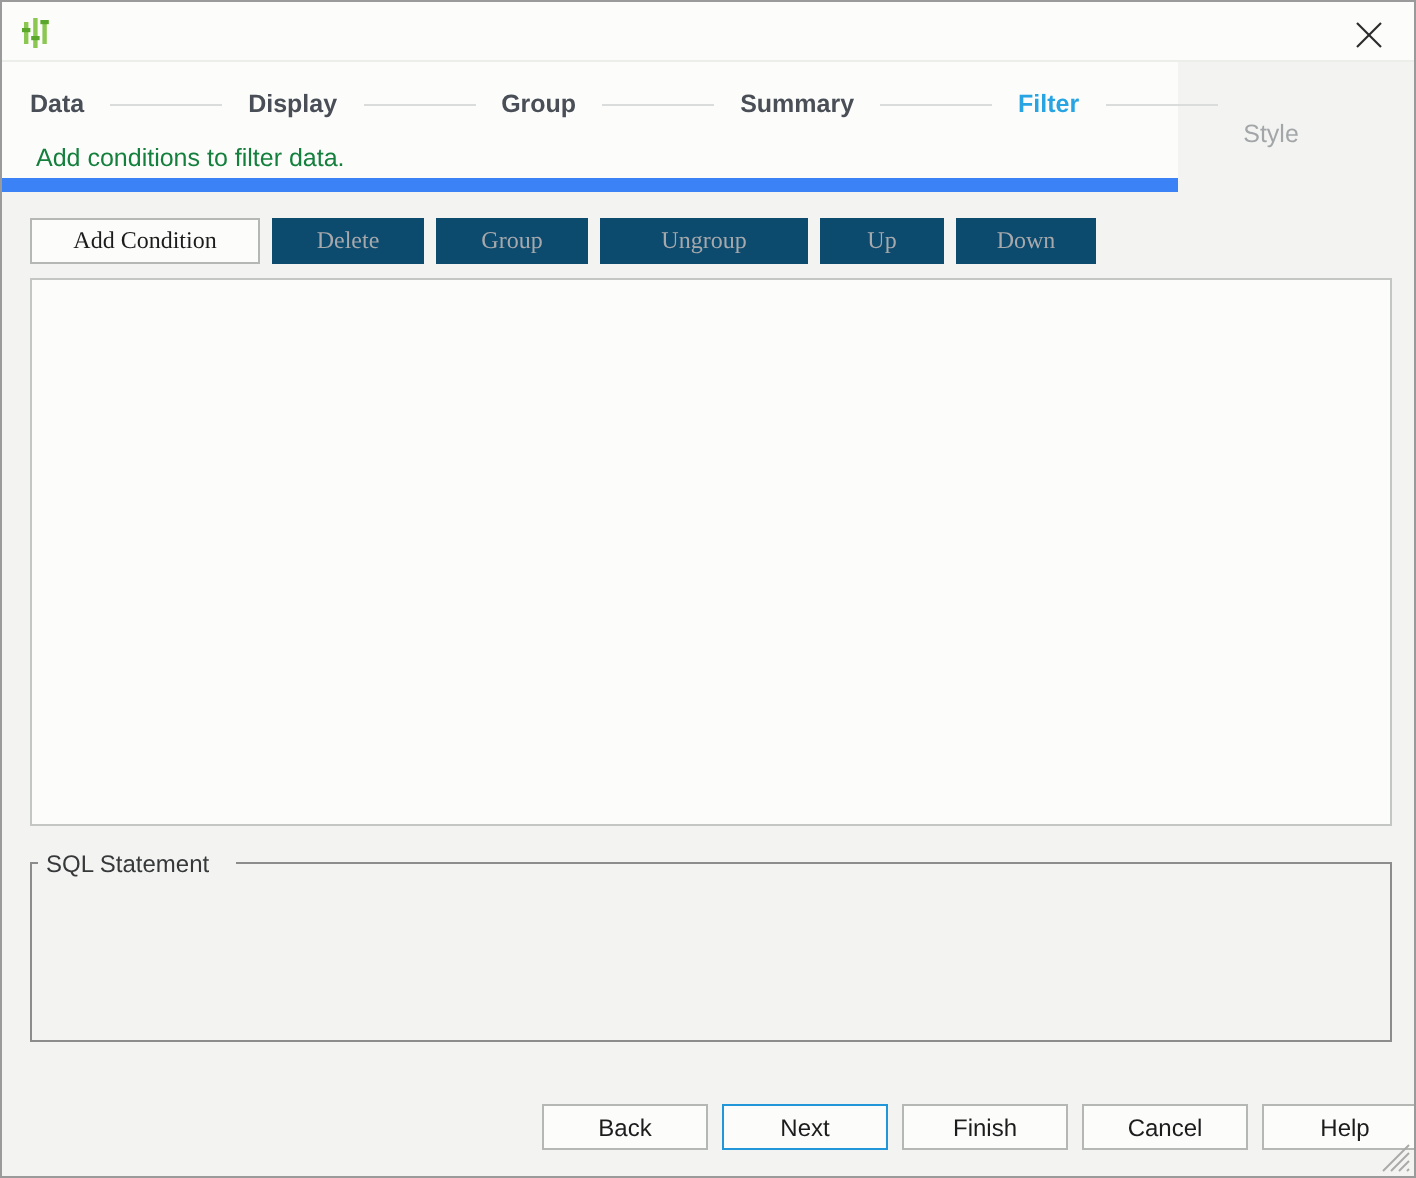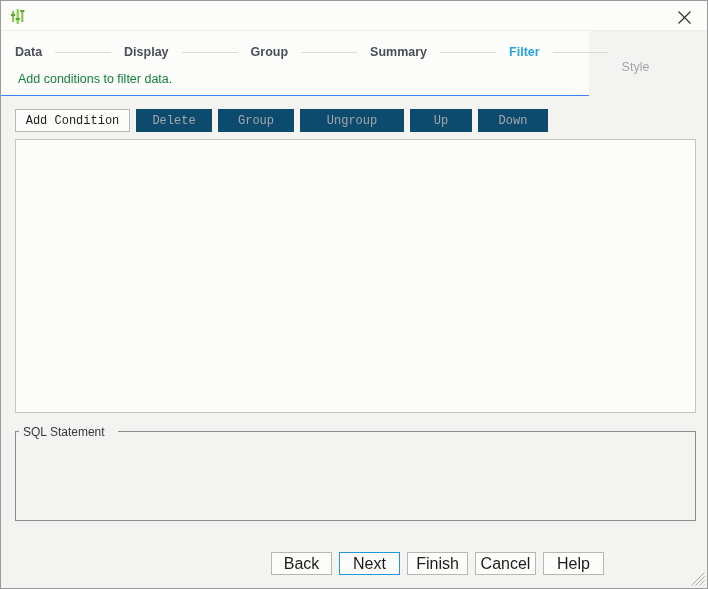--- a/index.html
+++ b/index.html
@@ -55,21 +55,21 @@
   }
   .close-btn svg { position: absolute; left: 16px; top: 10px; }
 
   
   .stepsbar {
     position: absolute;
     left: 0; top: 30px;
     width: 588px;
     height: 65px;
     background: #fcfdfb;
-    border-bottom: 1px solid #3b82f6;
+    border-bottom: 7px solid #3b82f6;
     box-sizing: border-box;
   }
   .steps {
     position: absolute;
     left: 14px; top: 11px;
     display: flex;
     align-items: center;
     height: 20px;
   }
   .step {
@@ -99,21 +99,21 @@
   
   .toolbar {
     position: absolute;
     left: 14px; top: 108px;
     height: 23px;
     display: flex;
   }
   .tbtn {
     height: 23px;
     box-sizing: border-box;
-    font-family: Liberation Mono, monospace;
+    font-family: Liberation Serif, serif;
     font-size: 12px;
     display: flex;
     align-items: center;
     justify-content: center;
     background: #fcfdfb;
     border: 1px solid #b5b7b4;
     color: #1c1c1c;
     cursor: default;
     margin-right: 6px;
     white-space: nowrap;
@@ -167,25 +167,25 @@
     white-space: nowrap;
   }
 
   
   .footer {
     position: absolute;
     left: 270px; top: 551px;
     display: flex;
   }
   .fbtn {
-    width: 61px;
+    width: 83px;
     height: 23px;
     box-sizing: border-box;
     font-family: "Liberation Sans", sans-serif;
-    font-size: 16px;
+    font-size: 12px;
     display: flex;
     align-items: center;
     justify-content: center;
     background: #fcfdfb;
     border: 1px solid #b5b7b4;
     color: #1c1c1c;
     cursor: default;
     margin-right: 7px;
     white-space: nowrap;
   }

